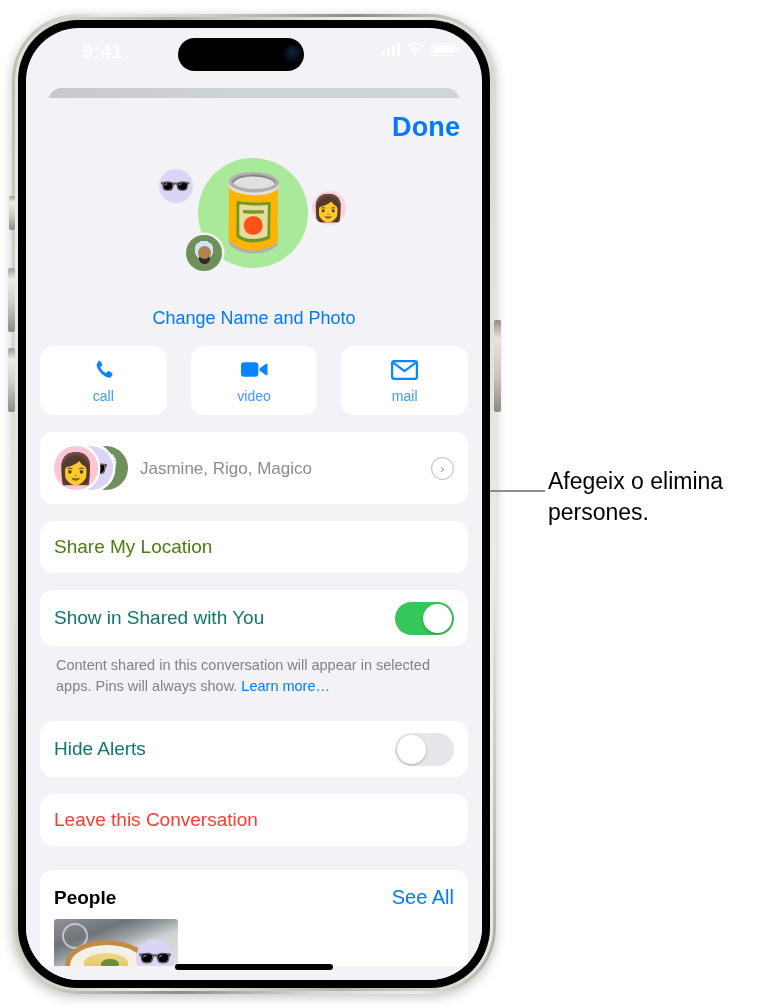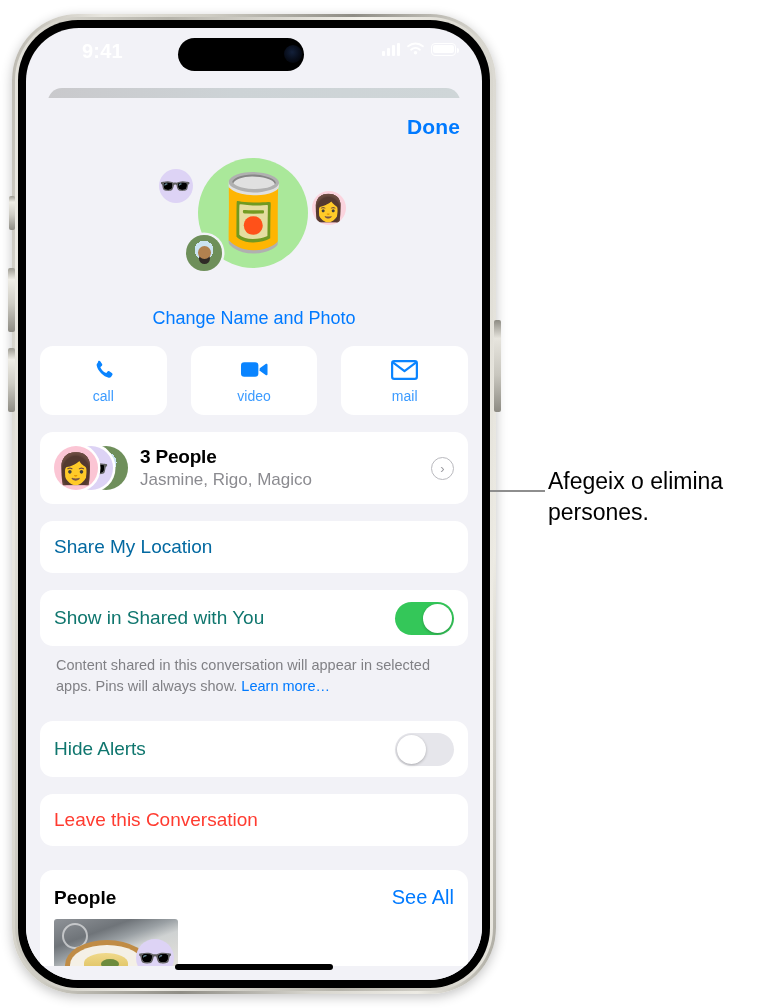--- a/index.html
+++ b/index.html
@@ -85,21 +85,21 @@
     z-index: 5;
   }
   .sheet {
     position: absolute; left: 0px; top: 70px; width: 456px; height: 882px;
     background: #f2f2f7; border-radius: 14px 14px 0 0; z-index: 6;
     overflow: hidden;
   }
   .sheet-inner { position:absolute; inset:0; padding: 0 14px; }
 
   .done-row { height: 58px; display:flex; align-items:center; justify-content:flex-end; padding-right: 8px;}
-  .done-btn { color:#007aff; font-size:21px; font-weight:bold; letter-spacing:.1px;}
+  .done-btn { color:#007aff; font-size:27px; font-weight:bold; letter-spacing:.1px;}
 
   
   .group-head { position: relative; height: 190px; }
   .gh-wrap { position:absolute; left:50%; transform: translateX(-50%); top: 0; width: 220px; height: 120px;}
   .group-can {
     position:absolute; left: 54px; top: 2px; width: 110px; height: 110px;
     border-radius: 50%; background:#aae89a;
     display:flex; align-items:center; justify-content:center;
     font-size: 74px; line-height:1;
   }
@@ -147,21 +147,21 @@
   .people-txt { margin-left: 12px; }
   .people-title { font-size:19px; font-weight:bold; color:#000; letter-spacing:-.2px;}
   .people-sub { font-size:17px; color:#8b8b90; margin-top: 2px;}
   .chev-circle {
     margin-left:auto; width: 23px; height: 23px; border-radius:50%;
     border: 1.4px solid #b9b9be; display:flex; align-items:center; justify-content:center;
     color:#9a9a9f; font-size: 13px;
   }
 
   .simple-row { height: 52px; display:flex; align-items:center; padding: 0 14px; font-size:19px;}
-  .blue { color:#0369a1; } .red { color:#ff3b30; }
+  .blue { color:#4d7c0f; } .red { color:#ff3b30; }
 
   .toggle-row { height: 56px; display:flex; align-items:center; padding: 0 14px; }
   .toggle-row .lbl { font-size:19px; color:#0f766e; font-weight:500;}
   .switch { margin-left:auto; width: 59px; height: 33px; border-radius:17px; position:relative; }
   .switch.on { background:#34c759; }
   .switch.off { background:#e6e6eb; }
   .knob { position:absolute; top:2px; width:29px; height:29px; border-radius:50%; background:#fff;
           box-shadow:0 1px 3px rgba(0,0,0,.26); }
   .switch.on .knob { right: 2px; } .switch.off .knob { left: 2px; }
 
@@ -294,21 +294,20 @@
 
         <div class="gap-m"></div>
 
         <div class="card people-row">
           <div class="stack">
             <div class="av av1"></div>
             <div class="av av2">🕶️</div>
             <div class="av av3">👩</div>
           </div>
           <div class="people-txt">
-            <div class="people-title">3 People</div>
             <div class="people-sub">Jasmine, Rigo, Magico</div>
           </div>
           <div class="chev-circle">›</div>
         </div>
 
         <div class="gap-m"></div>
 
         <div class="card simple-row">
           <span class="blue">Share My Location</span>
         </div>

